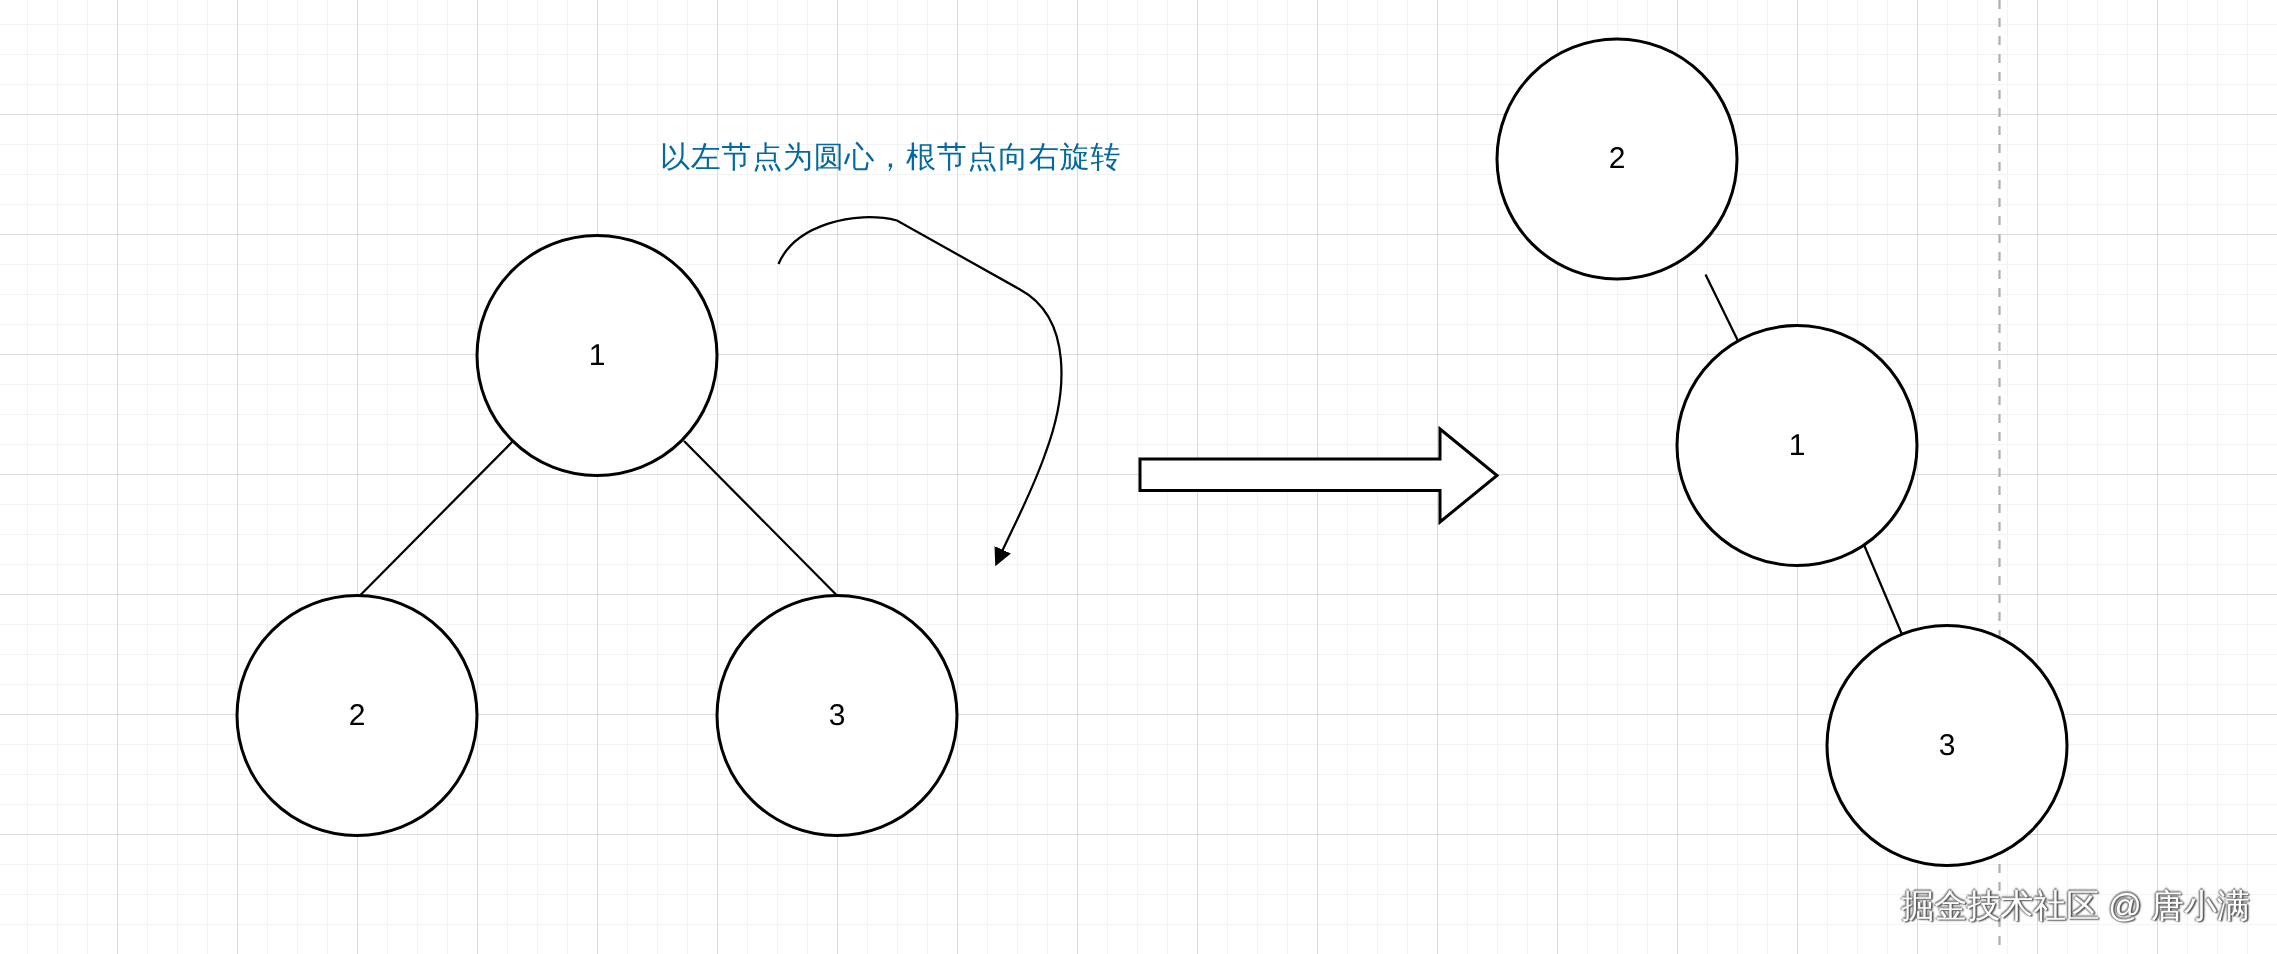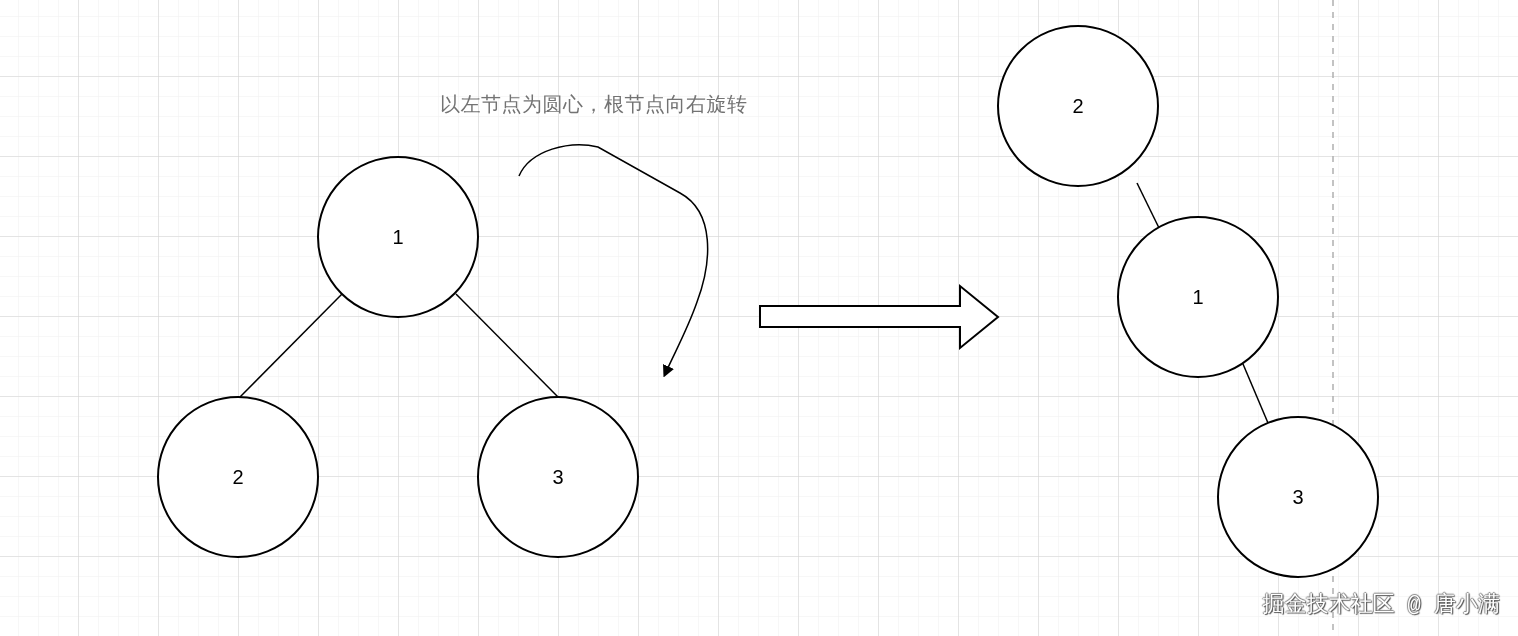--- a/index.html
+++ b/index.html
@@ -4,33 +4,33 @@
 <style>
   html, body { margin: 0; padding: 0; }
   body {
     width: 1518px; height: 636px; overflow: hidden; position: relative;
     background-color: #ffffff;
     font-family: "Liberation Sans", "DejaVu Sans", sans-serif;
   }
   .canvas { position: absolute; left: 0; top: 0; width: 1518px; height: 636px; }
   .caption {
     position: absolute; left: 440px; top: 91px;
-    font-size: 20px; color: #737373; white-space: nowrap; letter-spacing: 0.5px;
+    font-size: 20px; color: #0369a1; white-space: nowrap; letter-spacing: 0.5px;
     font-family: "DejaVu Sans", sans-serif;
   }
   .node-label {
     position: absolute; width: 40px; margin-left: -20px; text-align: center;
     font-size: 20px; color: #000000; line-height: 24px; margin-top: -12px;
     font-family: "Liberation Sans", sans-serif;
   }
   .watermark {
     position: absolute; right: 18px; top: 589px;
     font-size: 22px; color: #ffffff; white-space: nowrap;
     text-shadow: 1px 1px 1px #555, -1px 0 1px #888, 0 -1px 1px #888, 1px 0 1px #888;
-    font-family: Liberation Mono, monospace;
+    font-family: Liberation Sans, sans-serif;
   }
 </style>
 </head>
 <body>
 
 <svg class="canvas" width="1518" height="636" viewBox="0 0 1518 636" xmlns="http://www.w3.org/2000/svg">
   <defs>
     <pattern id="minorGrid" x="-2" y="-4" width="20" height="20" patternUnits="userSpaceOnUse">
       <path d="M 20 0 L 0 0 0 20" fill="none" stroke="#efefef" stroke-width="1"></path>
     </pattern>

